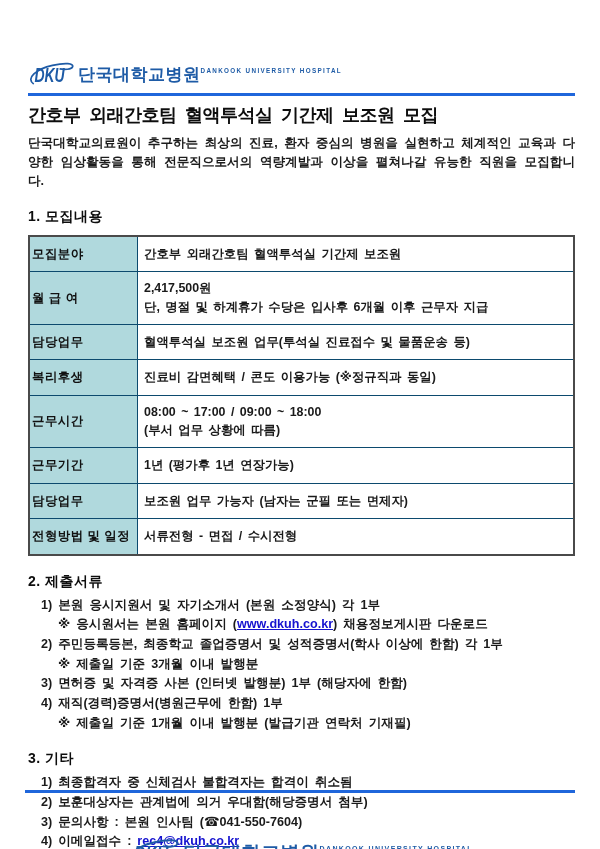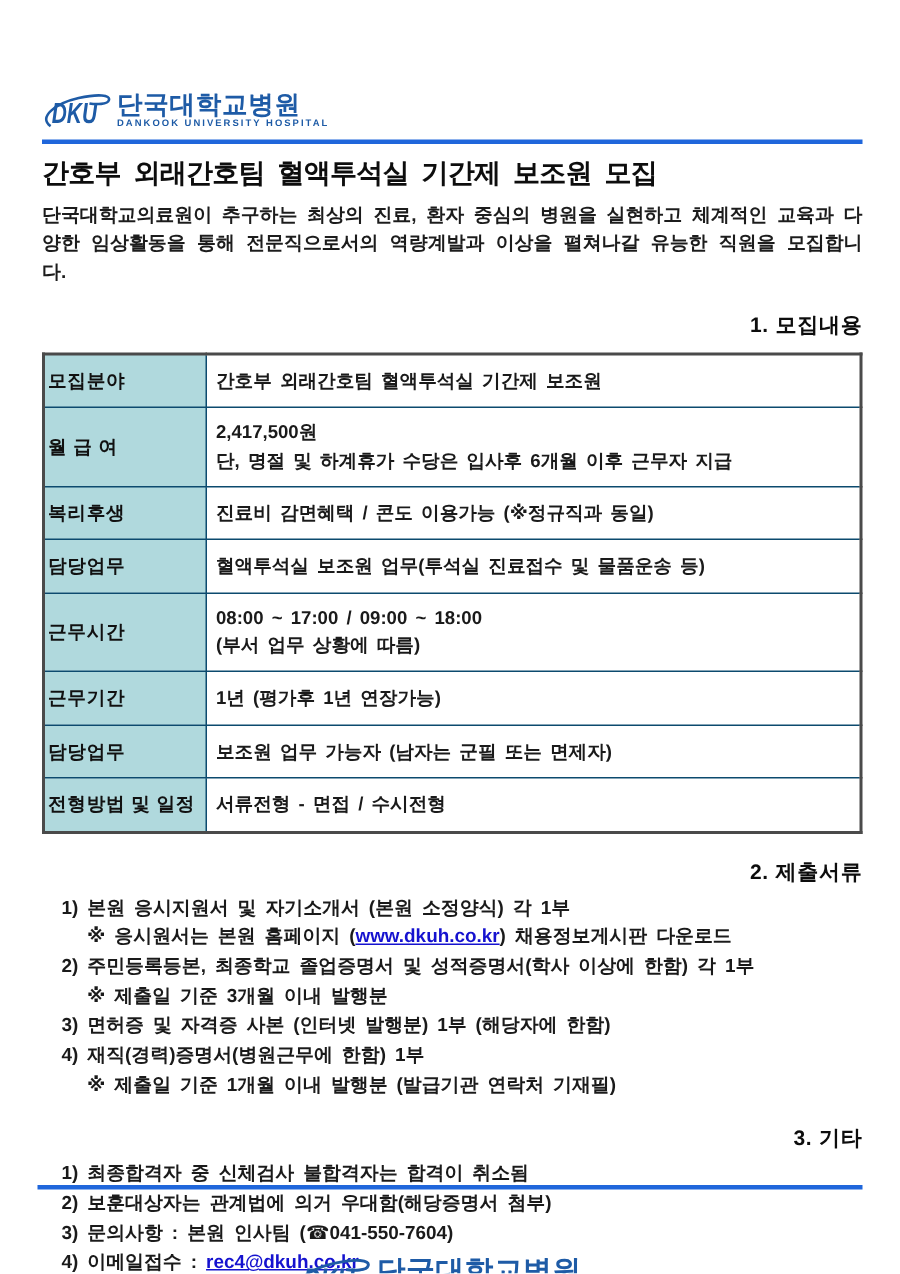--- a/index.html
+++ b/index.html
@@ -9,21 +9,21 @@
     background:#fff;
     font-family:"Liberation Sans","DejaVu Sans",sans-serif;
     color:#111;
     overflow:hidden;
   }
   .content{padding:26px 25px 0 28px;}
 
   
   .logo{display:flex;align-items:center;gap:4px;margin-top:32px;}
   .logo-mark{display:block;flex:0 0 auto;}
-  .logo-text{display:flex;flex-direction:column;line-height:1;}
+  .logo-text{display:flex;flex-direction:row;line-height:1;}
   .logo-ko{font-size:17px;font-weight:800;color:#1e5ba6;letter-spacing:0.5px;}
   .logo-en{font-size:6.3px;font-weight:700;color:#1e5ba6;letter-spacing:1.35px;margin-top:2px;}
   .footer .logo-ko{font-size:19px;}
   .footer .logo-en{font-size:7px;}
 
   .rule{height:3px;background:#1f66db;margin-top:3px;}
 
   
   .doc-title{
     margin:7px 0 0 0;
@@ -32,21 +32,21 @@
   }
   .intro{
     margin:7px 0 0 0;
     font-size:12.6px;font-weight:600;color:#1c1c1c;
     line-height:1.5;word-spacing:2.5px;text-align:justify;
   }
 
   
   .sec-heading{
     margin:17px 0 0 0;
-    font-size:14px;font-weight:800;color:#0d0d0d;letter-spacing:0.5px;text-align:right;
+    font-size:14px;font-weight:800;color:#0d0d0d;letter-spacing:0.5px;
   }
 
   
   table.recruit{
     width:100%;margin-top:9px;border-collapse:collapse;
     border:2px solid #4a4a4a;
   }
   table.recruit td{
     border:1px solid #0c4a6e;
     font-size:12.4px;line-height:1.5;
@@ -105,29 +105,29 @@
           </td>
         </tr>
         <tr>
           <td class="th">월 급 여</td>
           <td class="val">
             <div>2,417,500원</div>
             <div>단, 명절 및 하계휴가 수당은 입사후 6개월 이후 근무자 지급</div>
           </td>
         </tr>
         <tr>
+          <td class="th">담당업무</td>
+          <td class="val">
+            <div>혈액투석실 보조원 업무(투석실 진료접수 및 물품운송 등)</div>
+          </td>
+        </tr>
+        <tr>
           <td class="th">복리후생</td>
           <td class="val">
             <div>진료비 감면혜택 / 콘도 이용가능 (※정규직과 동일)</div>
-          </td>
-        </tr>
-        <tr>
-          <td class="th">담당업무</td>
-          <td class="val">
-            <div>혈액투석실 보조원 업무(투석실 진료접수 및 물품운송 등)</div>
           </td>
         </tr>
         <tr>
           <td class="th">근무시간</td>
           <td class="val">
             <div>08:00 ~ 17:00 / 09:00 ~ 18:00</div>
             <div>(부서 업무 상황에 따름)</div>
           </td>
         </tr>
         <tr>

